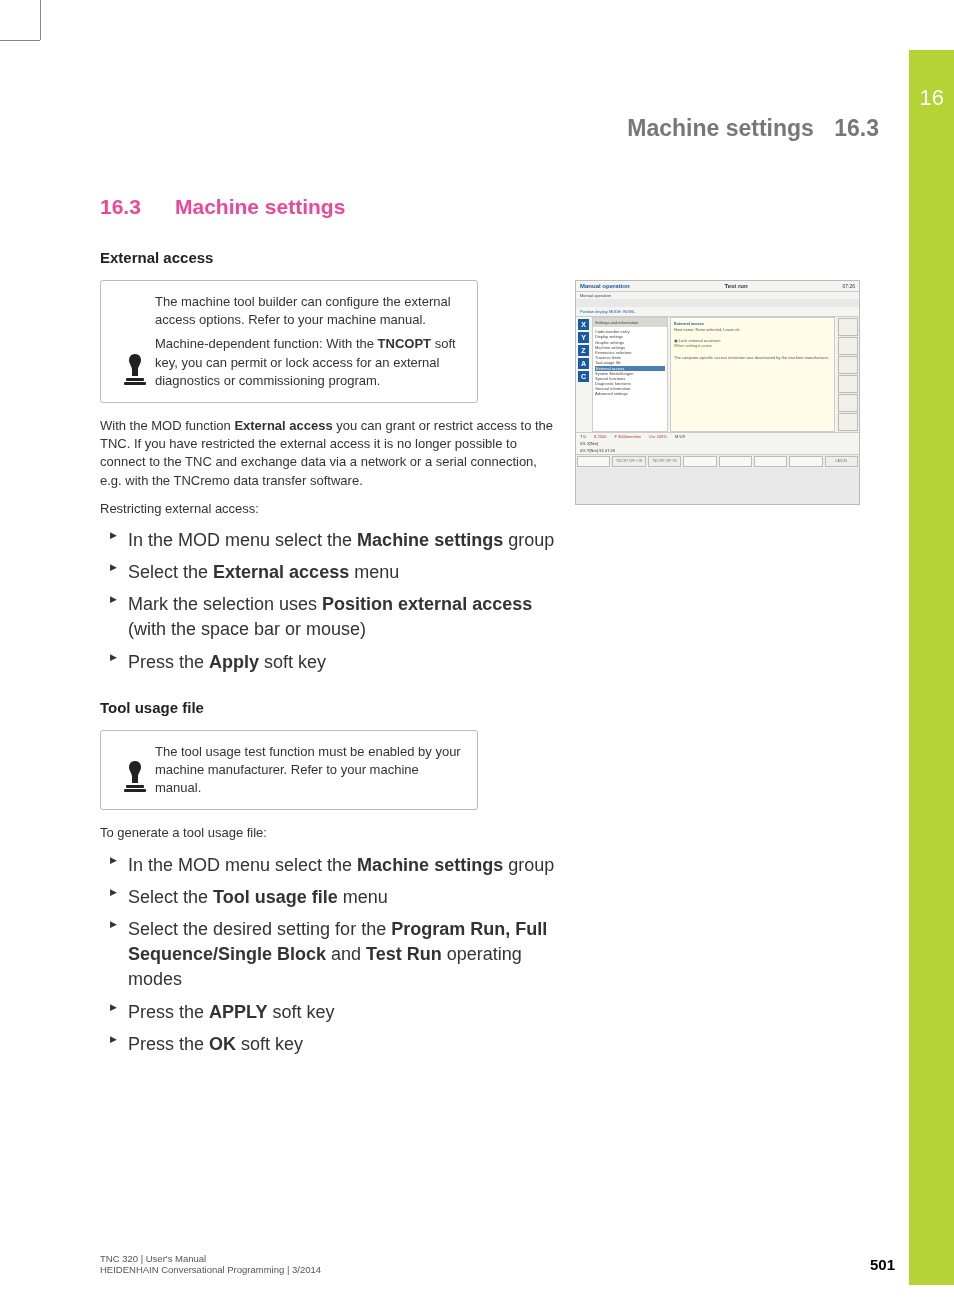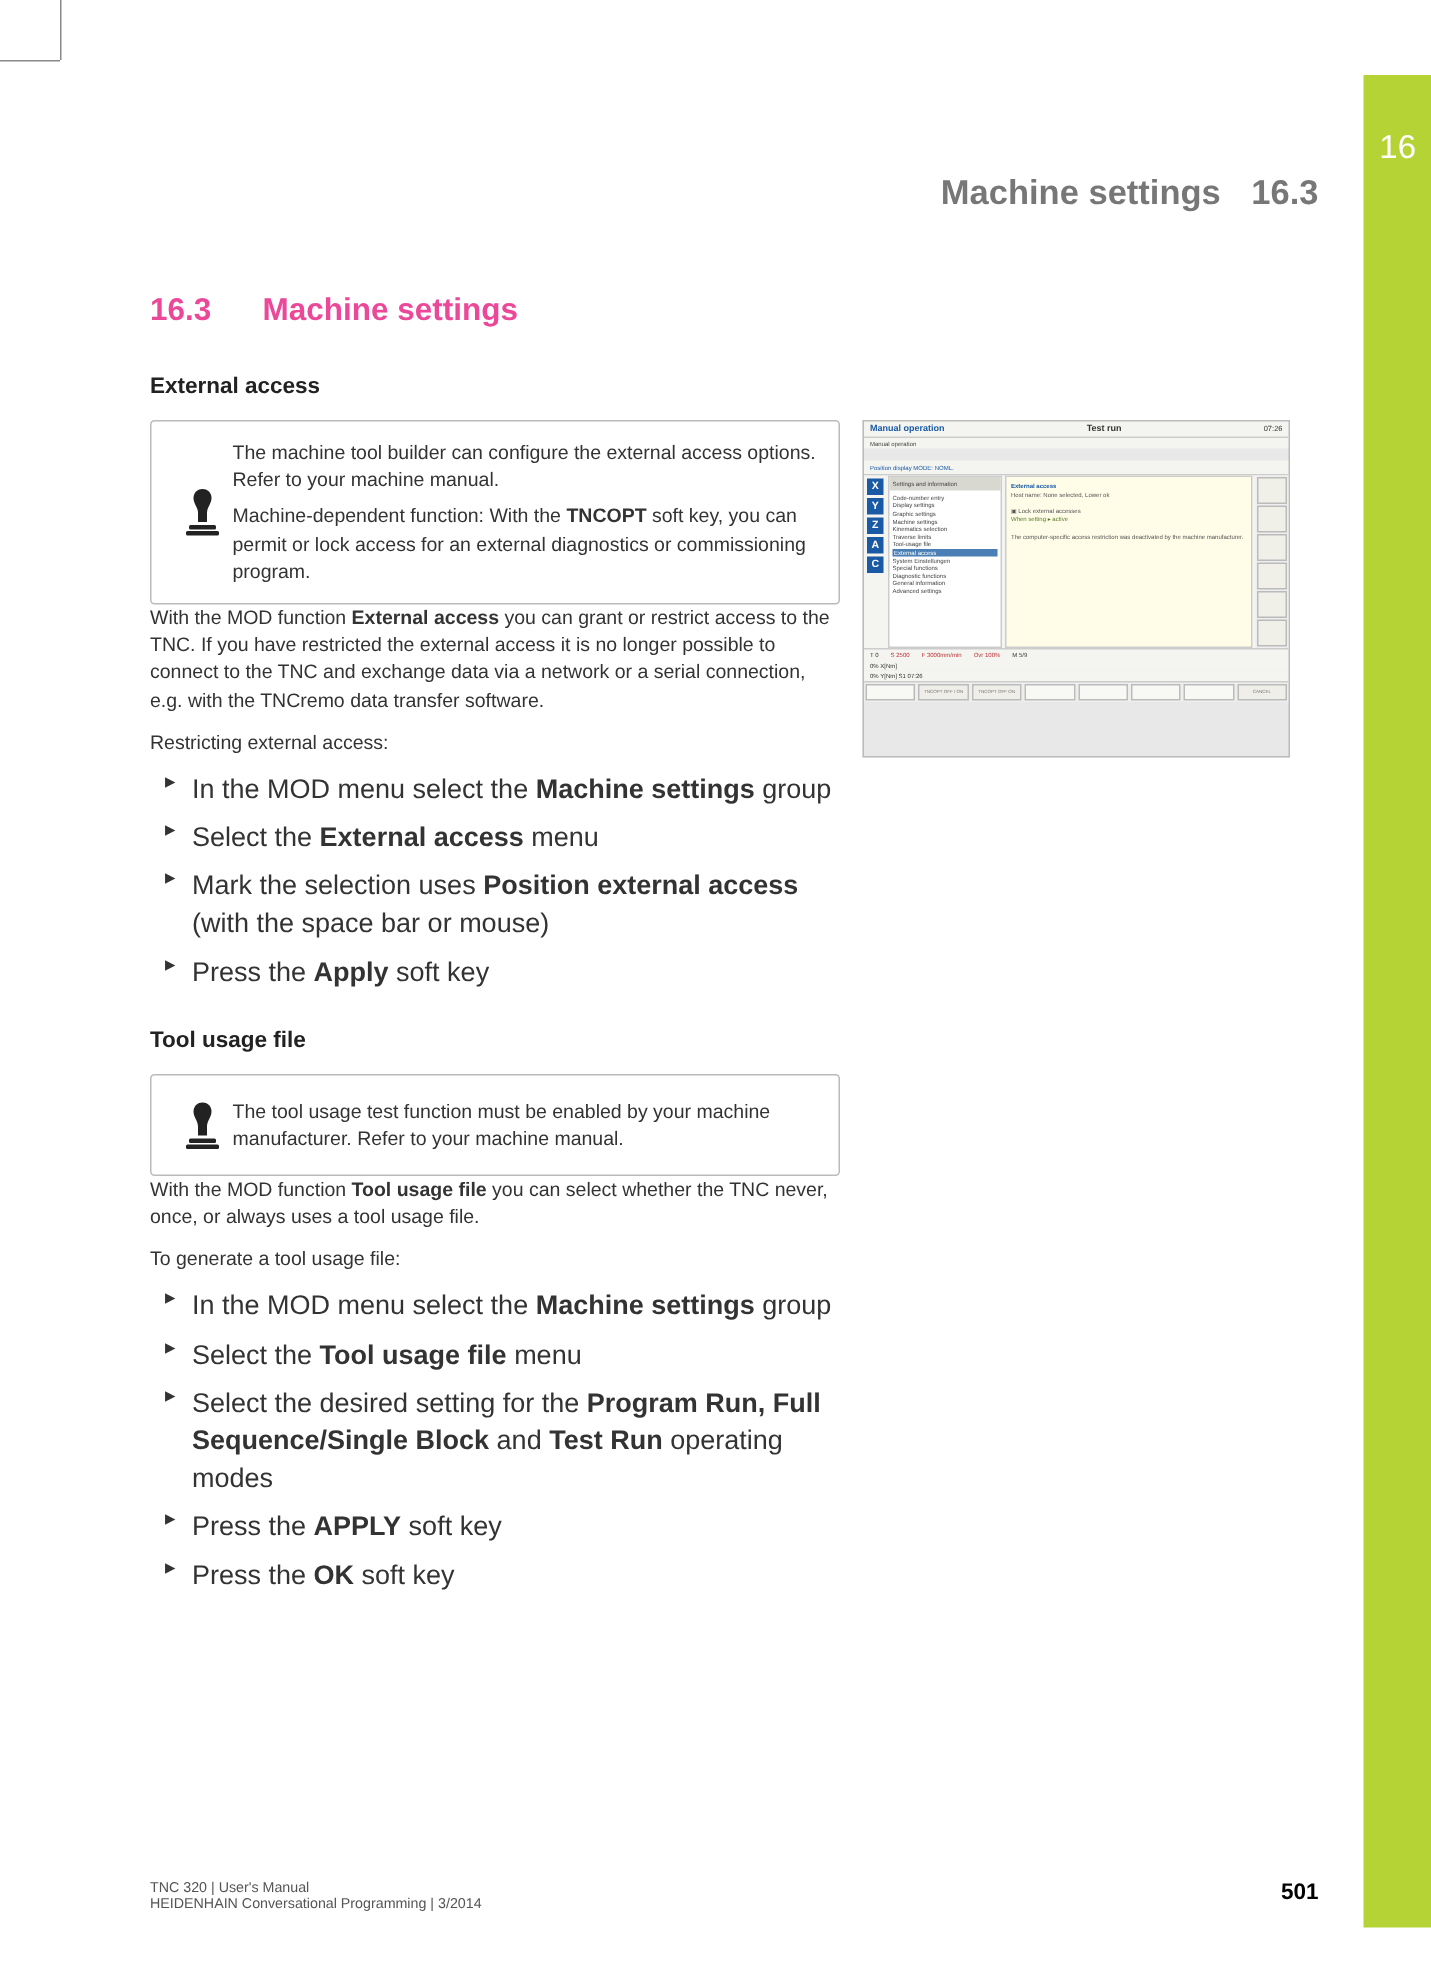--- a/index.html
+++ b/index.html
@@ -66,23 +66,24 @@
     h2.subsection {
       font-size: 15px;
       font-weight: bold;
       color: #222;
       margin-bottom: 14px;
     }
     .note-box {
       border: 1px solid #bbb;
       border-radius: 3px;
       padding: 12px 14px;
+      margin-bottom: 14px;
       display: flex;
-      align-items: center;
-      width: 460px;
+      align-items: flex-end;
+      width: 378px;
     }
     .note-icon {
       width: 40px;
       flex-shrink: 0;
       display: flex;
       justify-content: center;
       padding-top: 4px;
     }
     .note-text {
       font-size: 13px;
@@ -173,24 +174,24 @@
     }
     .ss-softkeys .sk {
       flex:1; border:1px solid #bbb; margin:1px; font-size:3px; text-align:center;
       padding-top:2px; color:#777; background:#efeee8;
     }
     .ss-softkeys .sk.off { background:#f8f8f4; }
     .footer {
       position: absolute;
       bottom: 40px;
       left: 100px;
-      right: 75px;
+      right: 59px;
       display: flex;
       justify-content: space-between;
-      align-items: flex-start;
+      align-items: center;
       font-size: 9.5px;
       color: #555;
     }
     .footer .pagenum { font-size: 15px; font-weight: bold; color: #000000; }
   </style>
 </head>
 <body>
 
 <div class="crop-marks"></div>
 
@@ -247,23 +248,20 @@
         <path d="M15 2 C11 2 9 5 9 8 C9 12 12 14 12 18 L12 24 L18 24 L18 18 C18 14 21 12 21 8 C21 5 19 2 15 2 Z" fill="#222"></path>
         <rect x="6" y="26" width="18" height="3" rx="1" fill="#222"></rect>
         <rect x="4" y="30" width="22" height="3" rx="1" fill="#222"></rect>
       </svg>
     </div>
     <div class="note-text">
       <p>The tool usage test function must be enabled by your machine manufacturer. Refer to your machine manual.</p>
     </div>
   </div>
 
-  <p class="body-text">
-    <span>With the MOD function </span><strong>Tool usage file</strong><span> you can select whether the TNC never, once, or always uses a tool usage file.</span>
-  </p>
 
   <p class="body-text">To generate a tool usage file:</p>
 
   <ul class="steps">
     <li><span>In the MOD menu select the </span><strong>Machine settings</strong><span> group</span></li>
     <li><span>Select the </span><strong>Tool usage file</strong><span> menu</span></li>
     <li><span>Select the desired setting for the </span><strong>Program Run, Full Sequence/Single Block</strong><span> and </span><strong>Test Run</strong><span> operating modes</span></li>
     <li><span>Press the </span><strong>APPLY</strong><span> soft key</span></li>
     <li><span>Press the </span><strong>OK</strong><span> soft key</span></li>
   </ul>

